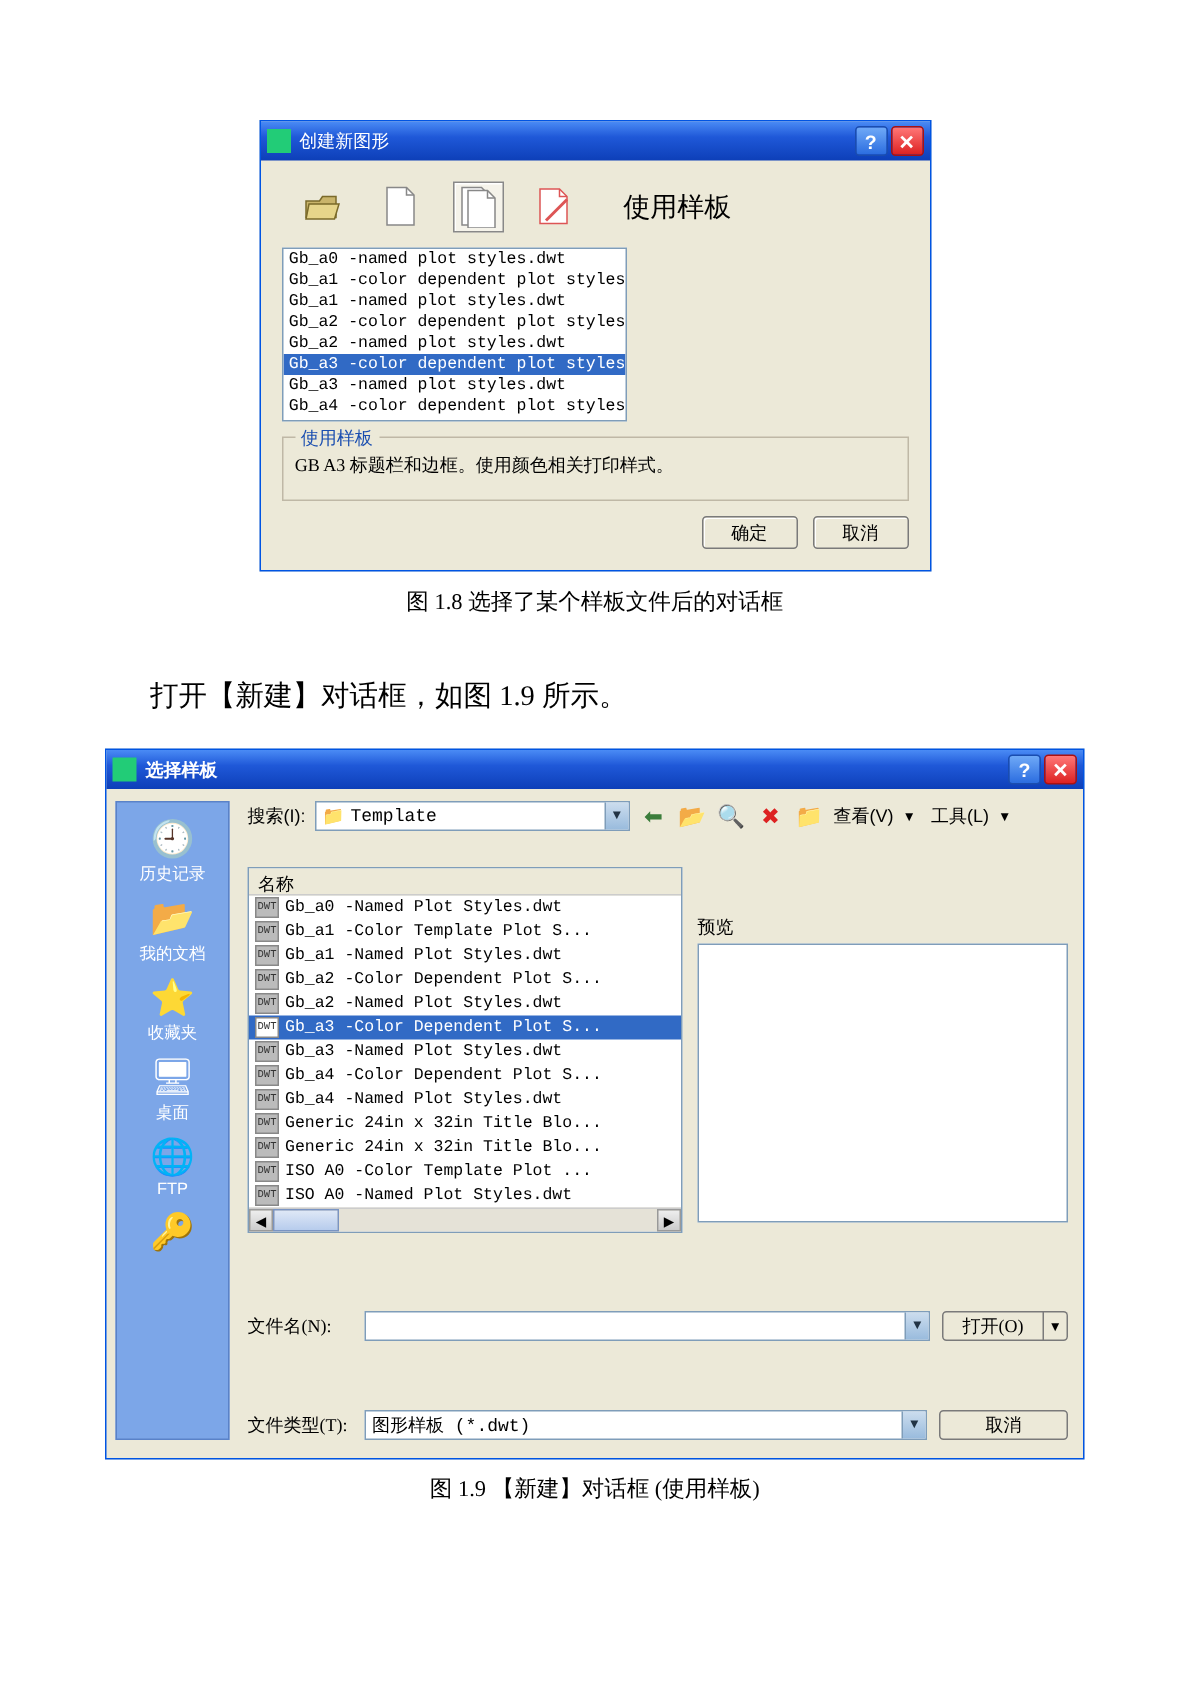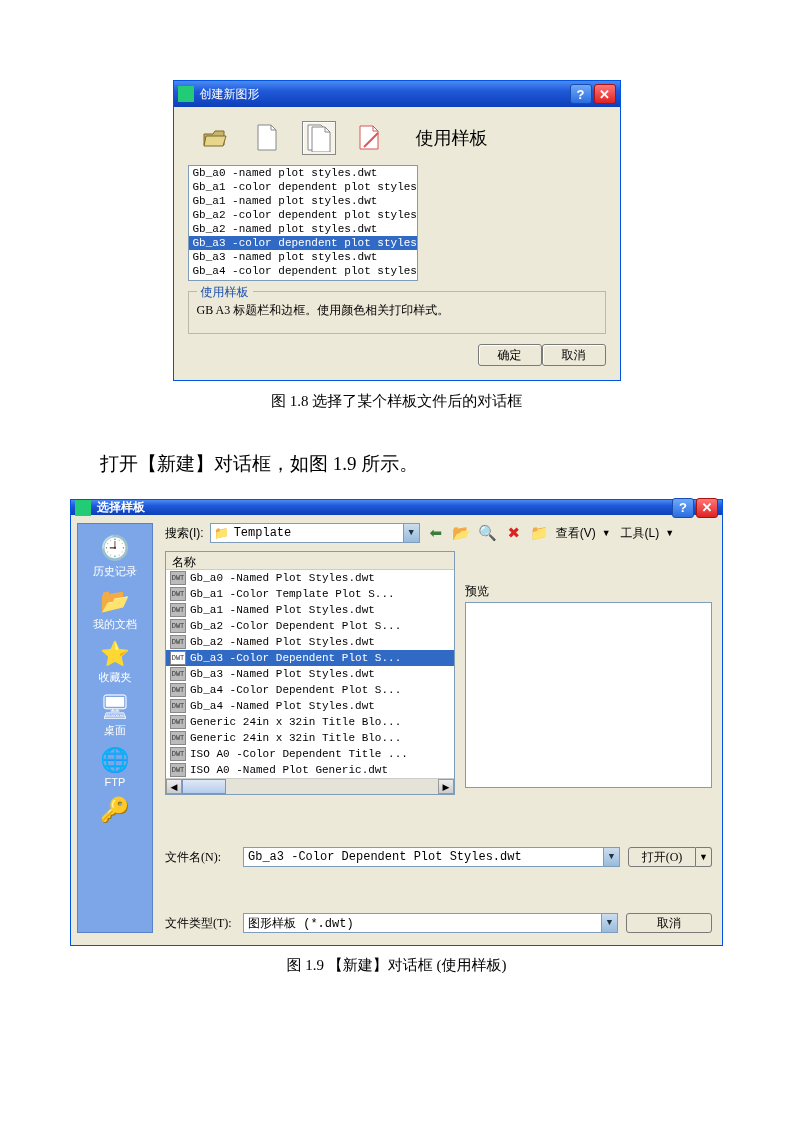--- a/index.html
+++ b/index.html
@@ -27,36 +27,36 @@
   .dlg1-list .sel { background: #316ac5; color: #fff; }
   .dlg1-right { flex: 1; display: flex; flex-direction: column; align-items: center; }
   .preview1 { width: 170px; height: 88px; background: #c8c8c8; border: 1px solid #999; display:flex; align-items:center; justify-content:center; }
   .preview1-in { width: 140px; height: 72px; background: #000; border: 2px solid #a03cd6; position: relative; }
   .preview1-tb { position:absolute; right:2px; bottom:2px; width:36px; height:14px; background:#000; border:1px solid #d43cd6;}
   .btn { min-width: 64px; height: 22px; font-size: 12px; background: #ece9d8; border: 1px solid #7a7a7a; border-radius: 3px; box-shadow: inset 1px 1px 0 #fff; font-family: SimSun, serif; cursor: pointer; }
   .dlg1-browse { margin-top: 8px; }
   .dlg1-desc-box { margin-top: 10px; border: 1px solid #bfb8a6; padding: 6px 8px 14px 8px; position: relative; }
   .dlg1-desc-title { position: absolute; top: -8px; left: 8px; background: #ece9d8; font-size: 12px; color: #1a4eb0; padding: 0 4px; font-family: SimSun, serif;}
   .dlg1-desc { font-size: 12px; font-family: SimSun, serif; margin-top: 4px;}
-  .dlg1-footer { margin-top: 10px; display: flex; justify-content: flex-end; }
+  .dlg1-footer { margin-top: 10px; display: flex; justify-content: flex-end; gap: 10px; }
   .caption { text-align: center; font-size: 15px; font-family: SimSun, serif; }
   .caption-gap { height: 40px; }
   .body-text { font-size: 19px; font-family: SimSun, serif; margin: 0 0 22px 30px; }
 
   
   .dlg2-wrap { display: flex; justify-content: center; margin-bottom: 10px; }
   .dlg2 { width: 656px; border: 1px solid #0054e3; background: #ece9d8; }
-  .dlg2-title { height: 15px; background: linear-gradient(#4a8bf5,#1f58d8 40%,#0d3fb8); color: #fff; display: flex; align-items: center; padding: 0 4px; font-size: 12px; font-weight:bold;}
+  .dlg2-title { height: 26px; background: linear-gradient(#4a8bf5,#1f58d8 40%,#0d3fb8); color: #fff; display: flex; align-items: center; padding: 0 4px; font-size: 12px; font-weight:bold;}
   .dlg2-title .app-icon { width: 16px; height: 16px; background: #2c7; margin-right: 6px; display:inline-block;}
   .dlg2-body { display: flex; padding: 8px 10px 12px 0; gap: 0; }
   .places { width: 76px; background: #7ca6e8; display: flex; flex-direction: column; align-items: center; padding: 8px 0; gap: 4px; margin-left:6px; border:1px solid #5a82c8;}
   .place { display: flex; flex-direction: column; align-items: center; color: #fff; font-size: 11px; gap: 2px; padding:2px 0;}
   .place-icon { width: 32px; height: 28px; display:flex; align-items:center; justify-content:center; font-size:24px;}
   .dlg2-main { flex: 1; padding-left: 12px; display:flex; flex-direction:column;}
-  .search-row { display: flex; align-items: center; gap: 6px; font-size: 12px; margin-bottom: 8px; text-align: center; }
+  .search-row { display: flex; align-items: center; gap: 6px; font-size: 12px; margin-bottom: 24px; text-align: center; }
   .combo { height: 20px; background: #fff; border: 1px solid #7f9db9; font-family: "Courier New", monospace; font-size: 12px; padding: 1px 18px 1px 4px; position: relative; display:flex; align-items:center;}
   .combo .arrow { position: absolute; right: 0; top: 0; width: 16px; height: 100%; background: linear-gradient(#cde,#9bd); border-left:1px solid #7f9db9; display:flex;align-items:center;justify-content:center;font-size:9px;color:#234;}
   .search-combo { width: 210px; }
   .icons-row { display: flex; gap: 6px; align-items: center; }
   .nav-icon { width:20px; height:20px; display:flex;align-items:center;justify-content:center; font-size:15px;}
   .menu-lbl { font-size:12px; }
   .file-area { display:flex; gap:10px; flex:1; }
   .file-list-box { width: 290px; border:1px solid #7f9db9; background:#fff; display:flex; flex-direction:column;}
   .file-header { height:18px; border-bottom:1px solid #ccc; font-size:12px; padding:2px 6px; background:#ece9d8; font-family:SimSun,serif;}
   .file-list { flex:1; overflow:hidden; position:relative;}
@@ -250,44 +250,43 @@
                   <div class="file-row">
                     <span class="fi">DWT</span>
                     <span>Generic 24in x 32in Title Blo...</span>
                   </div>
                   <div class="file-row">
                     <span class="fi">DWT</span>
                     <span>Generic 24in x 32in Title Blo...</span>
                   </div>
                   <div class="file-row">
                     <span class="fi">DWT</span>
-                    <span>ISO A0 -Color Dependent Title ...</span>
-                  </div>
-                  <div class="file-row">
-                    <span class="fi">DWT</span>
-                    <span>ISO A0 -Named Plot Generic.dwt</span>
+                    <span>ISO A0 -Color Template Plot ...</span>
+                  </div>
+                  <div class="file-row">
+                    <span class="fi">DWT</span>
+                    <span>ISO A0 -Named Plot Styles.dwt</span>
                   </div>
                 </div>
               <div class="scroll-h">
                 <div class="sb-btn">◀</div>
                 <div class="thumb"></div>
                 <div style="flex:1"></div>
                 <div class="sb-btn">▶</div>
               </div>
             </div>
             <div class="preview-col">
               <div class="preview-lbl">预览</div>
               <div class="preview-box"></div>
             </div>
           </div>
           <div class="bottom-rows">
             <div class="brow">
               <span class="lbl">文件名(N):</span>
               <div class="combo fn-combo">
-                <span>Gb_a3 -Color Dependent Plot Styles.dwt</span>
                 <span class="arrow">▼</span>
               </div>
               <div style="display:flex">
                 <button class="btn2" style="border-radius:3px 0 0 3px">打开(O)</button>
                 <div class="drop-arrow">▼</div>
               </div>
             </div>
             <div class="brow">
               <span class="lbl">文件类型(T):</span>
               <div class="combo fn-combo">

